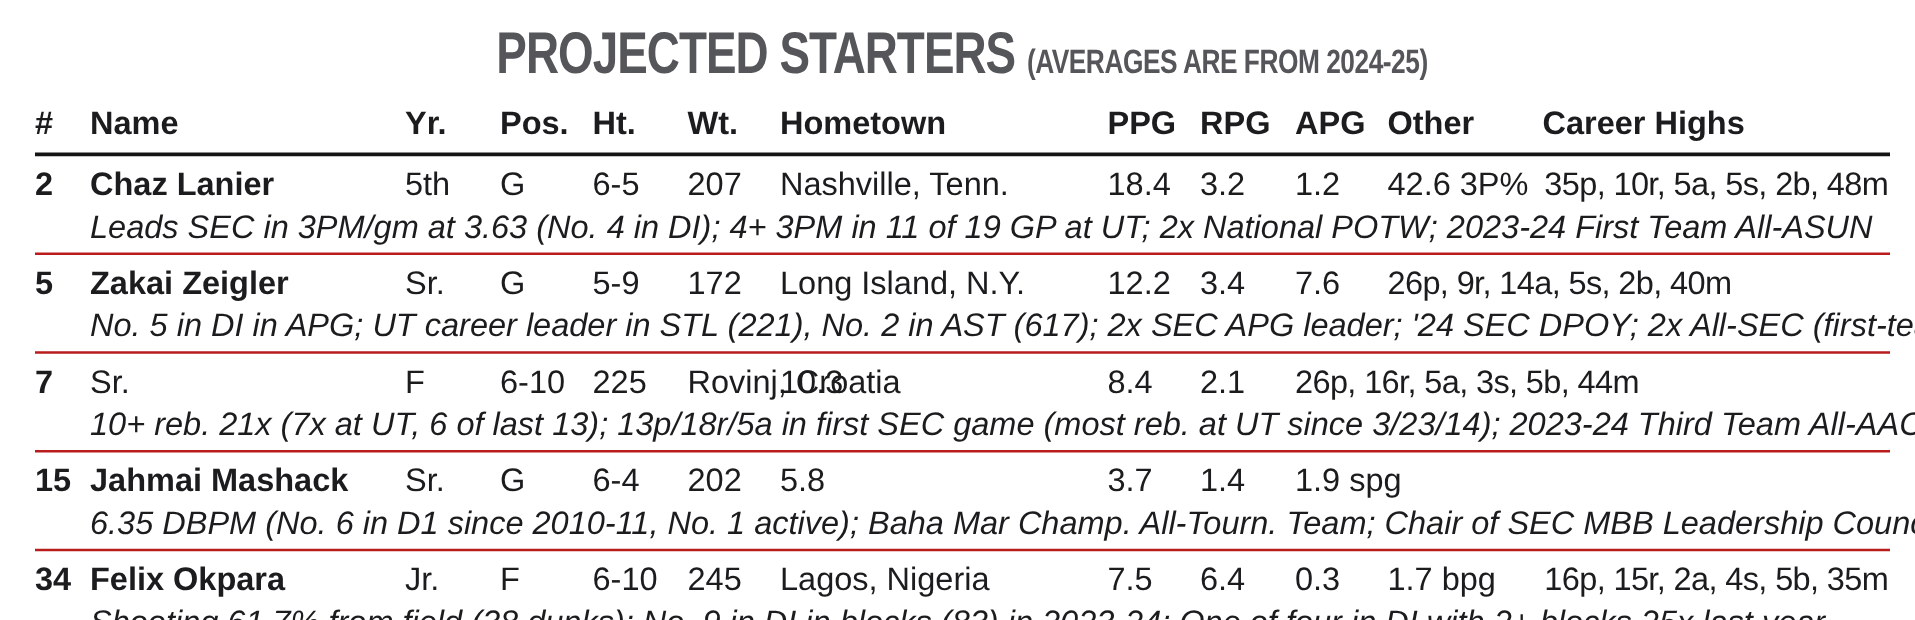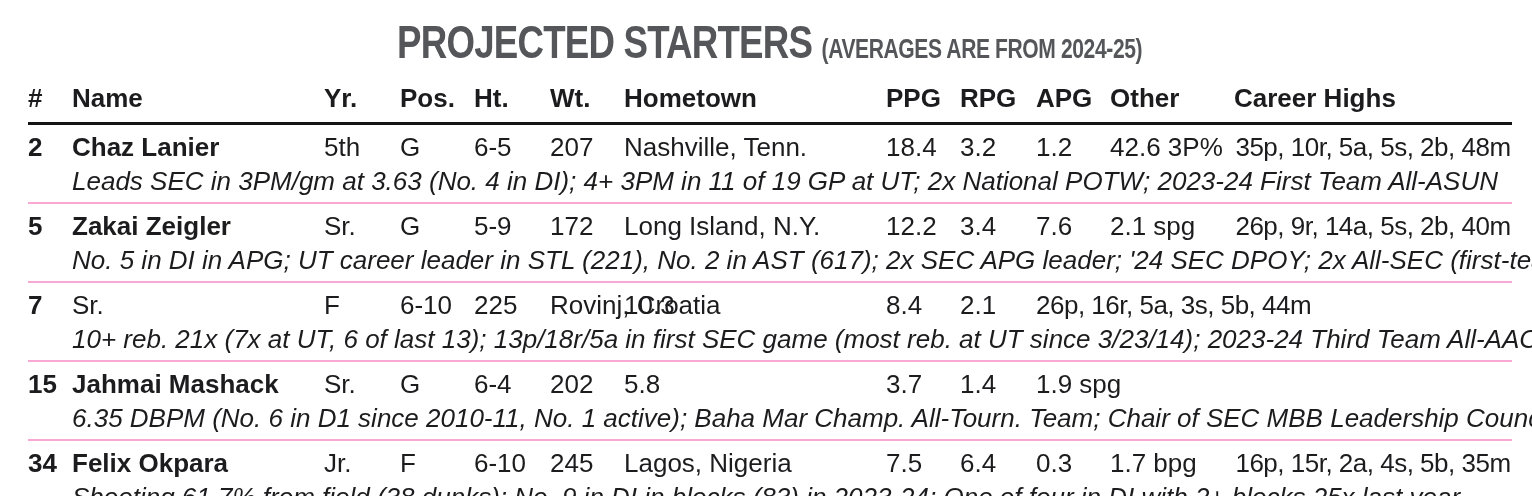--- a/index.html
+++ b/index.html
@@ -48,21 +48,21 @@
   }
   .player-row { padding-top: 7px; }
   .cell { white-space: nowrap; }
   .c-left   { text-align: left; }
   .c-center { }
   .c-right  { text-align: center; letter-spacing: -0.5px; }
   .b { font-weight: 700; }
   .note-row {
     display: block;
     padding: 3px 0 5px 44px;
-    border-bottom: 2px solid #f9a8d4;
+    border-bottom: 2px solid #b91c1c;
     font-style: italic;
     white-space: nowrap;
   }
 </style>
 </head>
 <body>
 
 <div class="page">
 
   <div class="title-row">
@@ -111,21 +111,20 @@
         <div class="cell c-left b">5</div>
         <div class="cell c-left b">Zakai Zeigler</div>
         <div class="cell c-center">Sr.</div>
         <div class="cell c-center">G</div>
         <div class="cell c-center">5-9</div>
         <div class="cell c-center">172</div>
         <div class="cell c-left">Long Island, N.Y.</div>
         <div class="cell c-center">12.2</div>
         <div class="cell c-center">3.4</div>
         <div class="cell c-center">7.6</div>
-        <div class="cell c-center">2.1 spg</div>
         <div class="cell c-right">26p, 9r, 14a, 5s, 2b, 40m</div>
       </div>
       <div class="note-row">
         <span>No. 5 in DI in APG; UT career leader in STL (221), No. 2 in AST (617); 2x SEC APG leader; '24 SEC DPOY; 2x All-SEC (first-team '24)</span>
       </div>
 
       <div class="grid-row player-row">
         <div class="cell c-left b">7</div>
         <div class="cell c-center">Sr.</div>
         <div class="cell c-center">F</div>

